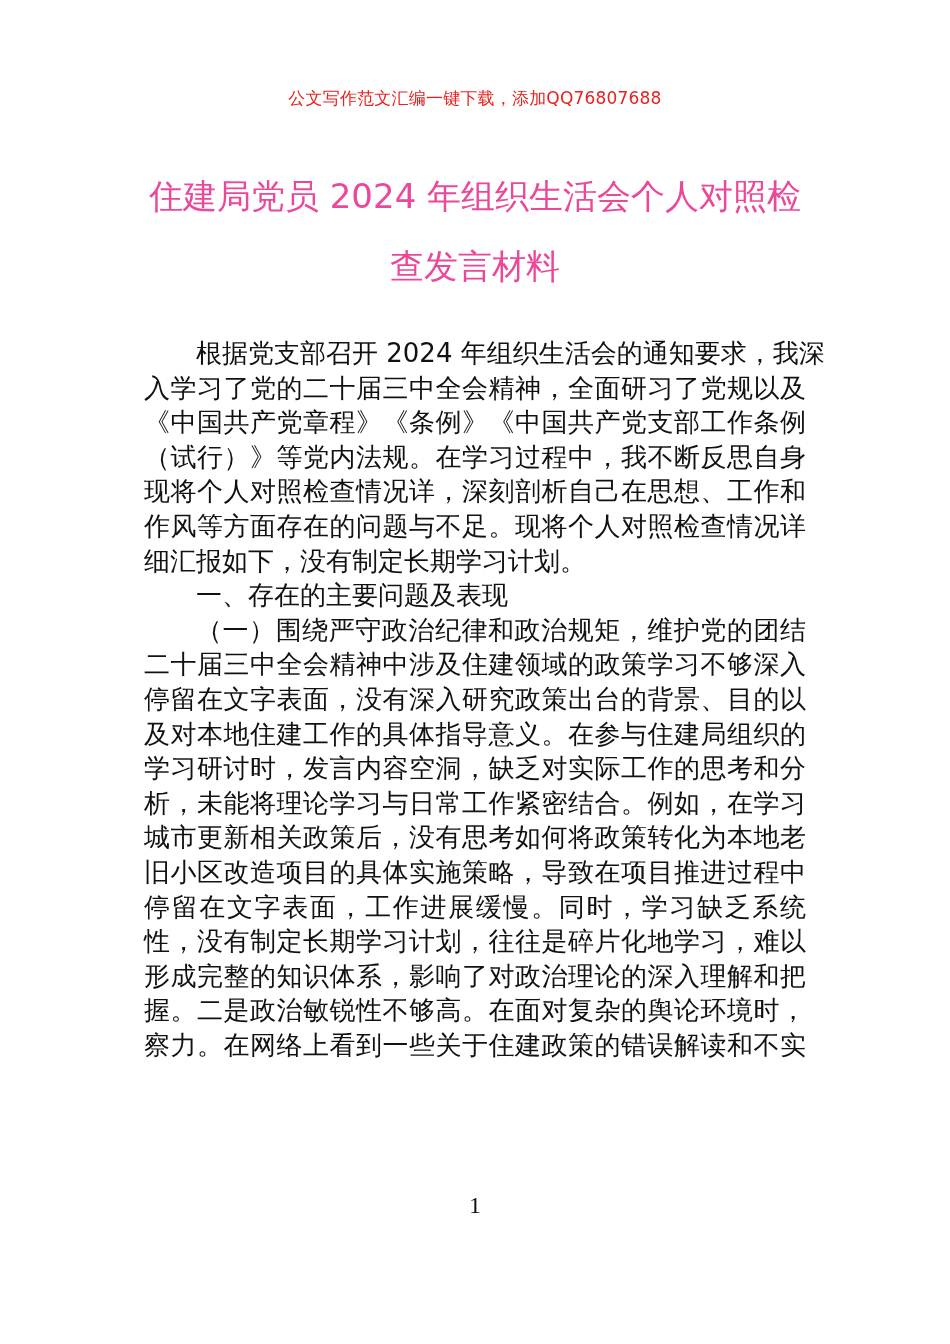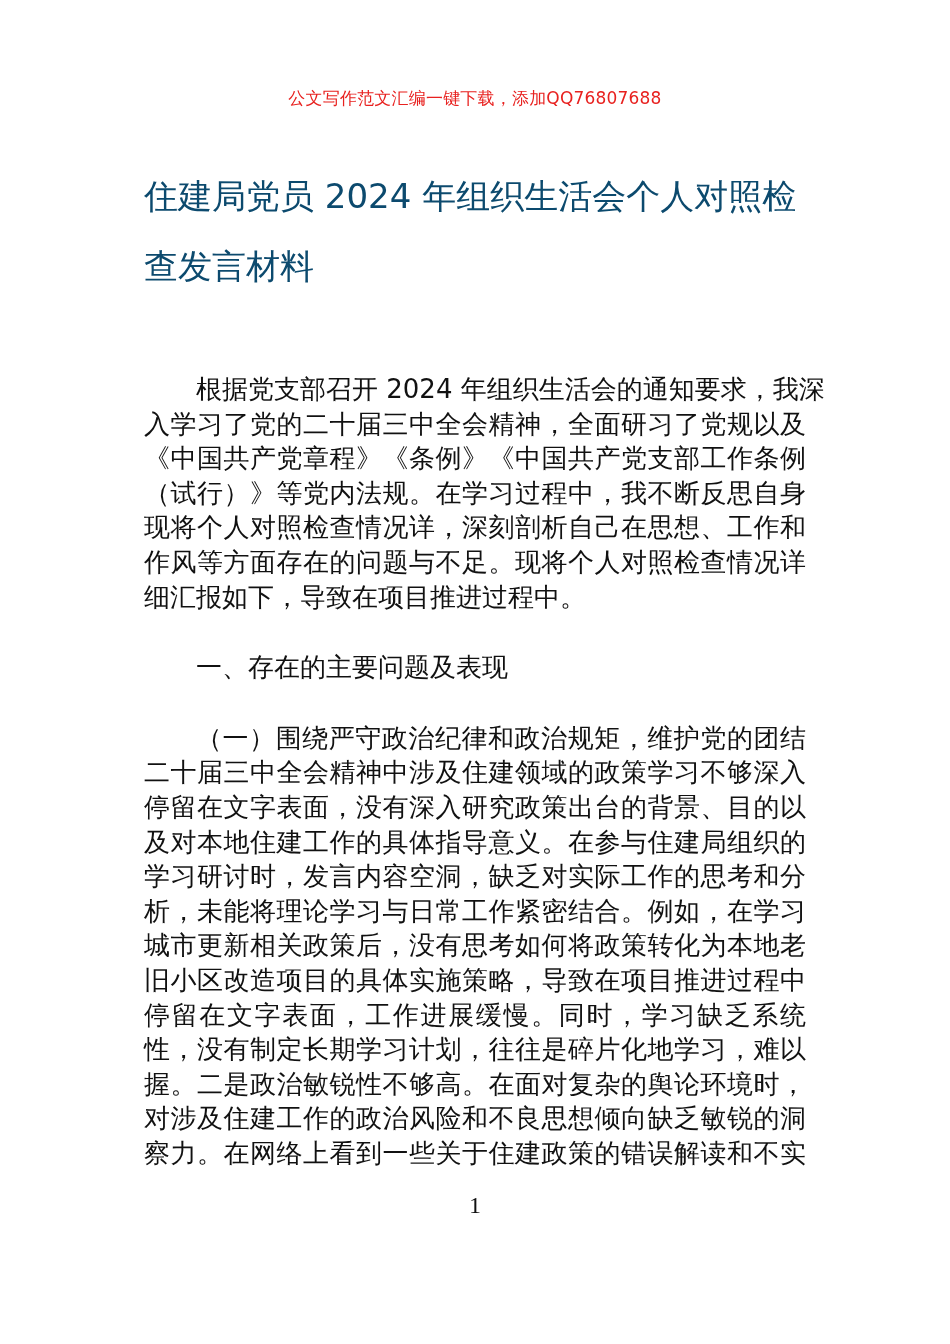--- a/index.html
+++ b/index.html
@@ -31,44 +31,44 @@
       text-align: center;
       font-size: 17px;
       line-height: 24px;
       color: #e8211f;
       letter-spacing: 0.2px;
     }
     .title {
       position: absolute;
       left: 144px;
       width: 662px;
-      text-align: left;
+      text-align: center;
       font-size: 34px;
       line-height: 44px;
-      color: #0c4a6e;
+      color: #ec4899;
       white-space: nowrap;
     }
     .title.l1 { top: 174px; }
     .title.l2 { top: 244px; }
     .body-text {
       position: absolute;
       left: 144px;
       top: 336px;
       width: 662px;
     }
     .line {
       height: 34.6px;
       font-size: 26px;
       line-height: 34.6px;
       white-space: nowrap;
       overflow: visible;
       text-align: justify;
       text-align-last: justify;
     }
-    .line.indent { padding-left: 52px; margin-top: 36px; }
+    .line.indent { padding-left: 52px; }
     .line.last { text-align-last: left; }
     .page-number {
       position: absolute;
       top: 1190px;
       left: 0;
       width: 950px;
       text-align: center;
       font-family: "Liberation Serif", "DejaVu Serif", serif;
       font-size: 24px;
       line-height: 30px;
@@ -85,32 +85,32 @@
   <div class="title l1">住建局党员 2024 年组织生活会个人对照检</div>
   <div class="title l2">查发言材料</div>
 
   <div class="body-text" id="body-text">
       <div class="line indent">根据党支部召开 2024 年组织生活会的通知要求，我深</div>
       <div class="line">入学习了党的二十届三中全会精神，全面研习了党规以及</div>
       <div class="line">《中国共产党章程》《条例》《中国共产党支部工作条例</div>
       <div class="line">（试行）》等党内法规。在学习过程中，我不断反思自身</div>
       <div class="line">现将个人对照检查情况详，深刻剖析自己在思想、工作和</div>
       <div class="line">作风等方面存在的问题与不足。现将个人对照检查情况详</div>
-      <div class="line last">细汇报如下，导致在项目推进过程中。</div>
+      <div class="line last">细汇报如下，没有制定长期学习计划。</div>
       <div class="line indent last">一、存在的主要问题及表现</div>
       <div class="line indent">（一）围绕严守政治纪律和政治规矩，维护党的团结</div>
       <div class="line">二十届三中全会精神中涉及住建领域的政策学习不够深入</div>
       <div class="line">停留在文字表面，没有深入研究政策出台的背景、目的以</div>
       <div class="line">及对本地住建工作的具体指导意义。在参与住建局组织的</div>
       <div class="line">学习研讨时，发言内容空洞，缺乏对实际工作的思考和分</div>
       <div class="line">析，未能将理论学习与日常工作紧密结合。例如，在学习</div>
       <div class="line">城市更新相关政策后，没有思考如何将政策转化为本地老</div>
       <div class="line">旧小区改造项目的具体实施策略，导致在项目推进过程中</div>
       <div class="line">停留在文字表面，工作进展缓慢。同时，学习缺乏系统</div>
       <div class="line">性，没有制定长期学习计划，往往是碎片化地学习，难以</div>
+      <div class="line">形成完整的知识体系，影响了对政治理论的深入理解和把</div>
       <div class="line">握。二是政治敏锐性不够高。在面对复杂的舆论环境时，</div>
-      <div class="line">对涉及住建工作的政治风险和不良思想倾向缺乏敏锐的洞</div>
       <div class="line">察力。在网络上看到一些关于住建政策的错误解读和不实</div>
     </div>
 
   <div class="page-number">1</div>
 
 </div>
 
 </body></html>

